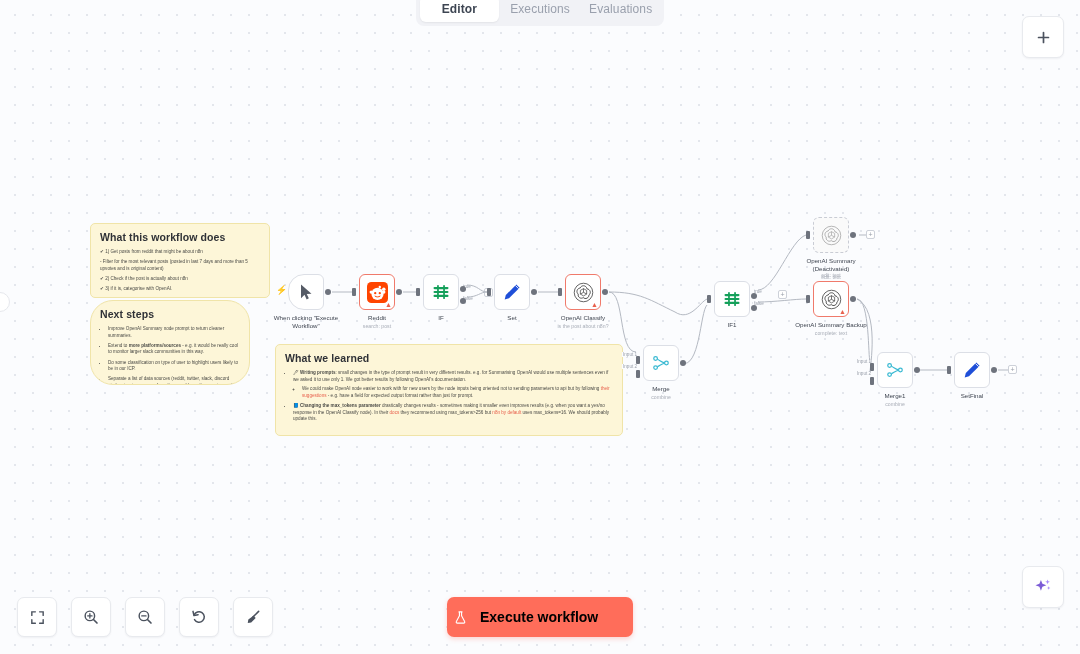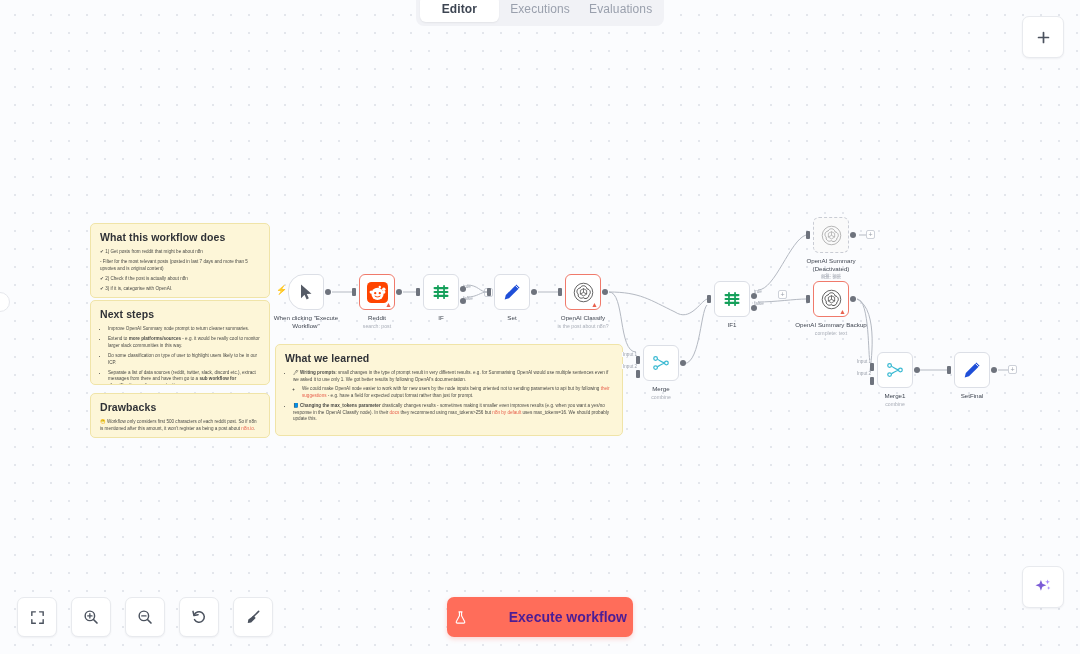--- a/index.html
+++ b/index.html
@@ -59,22 +59,22 @@
   
   .toolbar { position: absolute; left: 17px; top: 597px; display: flex; gap: 14px; z-index: 30; }
   .toolbar .sqbtn { position: relative; left: auto; top: auto; }
 
   
   #execute-btn {
     position: absolute; left: 447px; top: 597px;
     width: 186px; height: 40px;
     background: #ff6d5a;
     border: none; border-radius: 7px;
-    color: #4c1d95; font-size: 14px; font-weight: 600;
-    display: flex; align-items: center; justify-content: space-between; gap: 3px;
+    color: #000000; font-size: 14px; font-weight: 600;
+    display: flex; align-items: center; justify-content: flex-start; gap: 12px;
     cursor: pointer;
     box-shadow: 0 2px 5px rgba(255,109,90,.28);
     font-family: "Liberation Sans", sans-serif;
   }
 
   
   #left-handle {
     position: absolute; left: -10px; top: 292px;
     width: 20px; height: 20px; border-radius: 50%;
     border: 1px solid #e6e8ed; background: #fff;
@@ -91,21 +91,21 @@
     overflow: hidden;
   }
   .sticky h3 { margin: 0 0 6px 0; font-size: 10.5px; font-weight: 700; color: #2f3136; letter-spacing: .1px; }
   .sticky .ln { font-size: 4.6px; line-height: 1.45; margin: 0 0 3.5px 0; color: #4a4a46; }
   .sticky .red { color: #e8614d; }
   .sticky ul { margin: 0; padding-left: 8px; }
   .sticky li { font-size: 4.6px; line-height: 1.45; margin-bottom: 3.5px; color: #4a4a46; }
   .sticky ul ul { padding-left: 9px; margin-top: 3px; list-style: circle; }
 
   #note-does  { left: 90px; top: 223px;  width: 180px; height: 75px; }
-  #note-next  { left: 90px; top: 300px;  width: 180px; height: 85px; }
+  #note-next  { left: 90px; top: 300px;  width: 160px; height: 85px; border-radius: 23px; }
   #note-draw  { left: 90px; top: 393px;  width: 180px; height: 45px; }
   #note-learn { left: 275px; top: 344px; width: 348px; height: 92px; }
 
   
   .node {
     position: absolute;
     width: 36px; height: 36px;
     background: #fff;
     border: 1px solid #dcdfe6;
     border-radius: 6px;
@@ -221,24 +221,20 @@
   <div class="sticky" id="note-next">
     <h3>Next steps</h3>
     <ul id="next-list">
         <li>Improve OpenAI Summary node prompt to return cleaner summaries.</li>
         <li>Extend to <b>more platforms/sources</b> - e.g. it would be really cool to monitor larger slack communities in this way.</li>
         <li>Do some classification on type of user to highlight users likely to be in our ICP.</li>
         <li>Separate a list of data sources (reddit, twitter, slack, discord etc.), extract messages from there and have them go to a <b>sub workflow for classification and summarisation.</b></li>
       </ul>
   </div>
 
-  <div class="sticky" id="note-draw">
-    <h3>Drawbacks</h3>
-    <div class="ln" id="draw-text">😬 Workflow only considers first 500 characters of each reddit post. So if n8n is mentioned after this amount, it won't register as being a post about <span class="red">n8n.io</span>.</div>
-  </div>
 
   <div class="sticky" id="note-learn">
     <h3>What we learned</h3>
     <ul id="learn-list">
         <li>🖊 <b>Writing prompts</b>: small changes in the type of prompt result in very different results. e.g. for Summarising OpenAI would use multiple sentences even if we asked it to use only 1. We got better results by following OpenAI's documentation.<ul>
             <li>We could make OpenAI node easier to work with for new users by the node inputs being oriented not to sending parameters to api but by following <span class="red">their suggestions</span> - e.g. have a field for expected output format rather than just for prompt.</li>
           </ul></li>
         <li>📘 <b>Changing the max_tokens parameter</b> drastically changes results - sometimes making it smaller even improves results (e.g. when you want a yes/no response in the OpenAI Classify node). In their <span class="red">docs</span> they recommend using max_tokens&gt;256 but <span class="red">n8n by default</span> uses max_tokens=16. We should probably update this.</li>
       </ul>
   </div>

